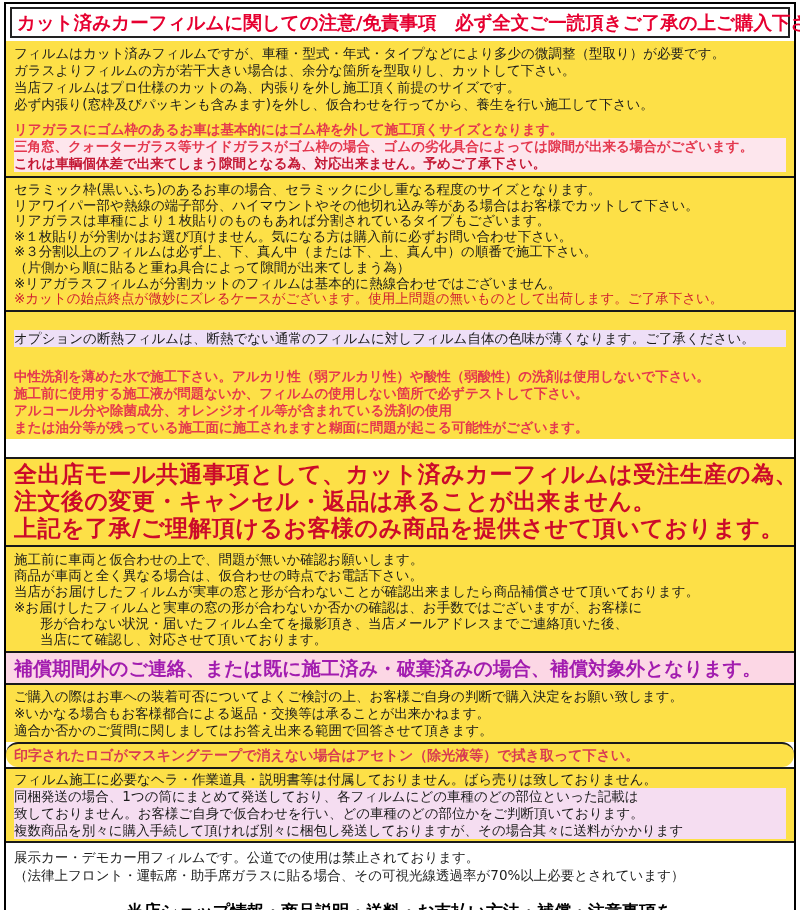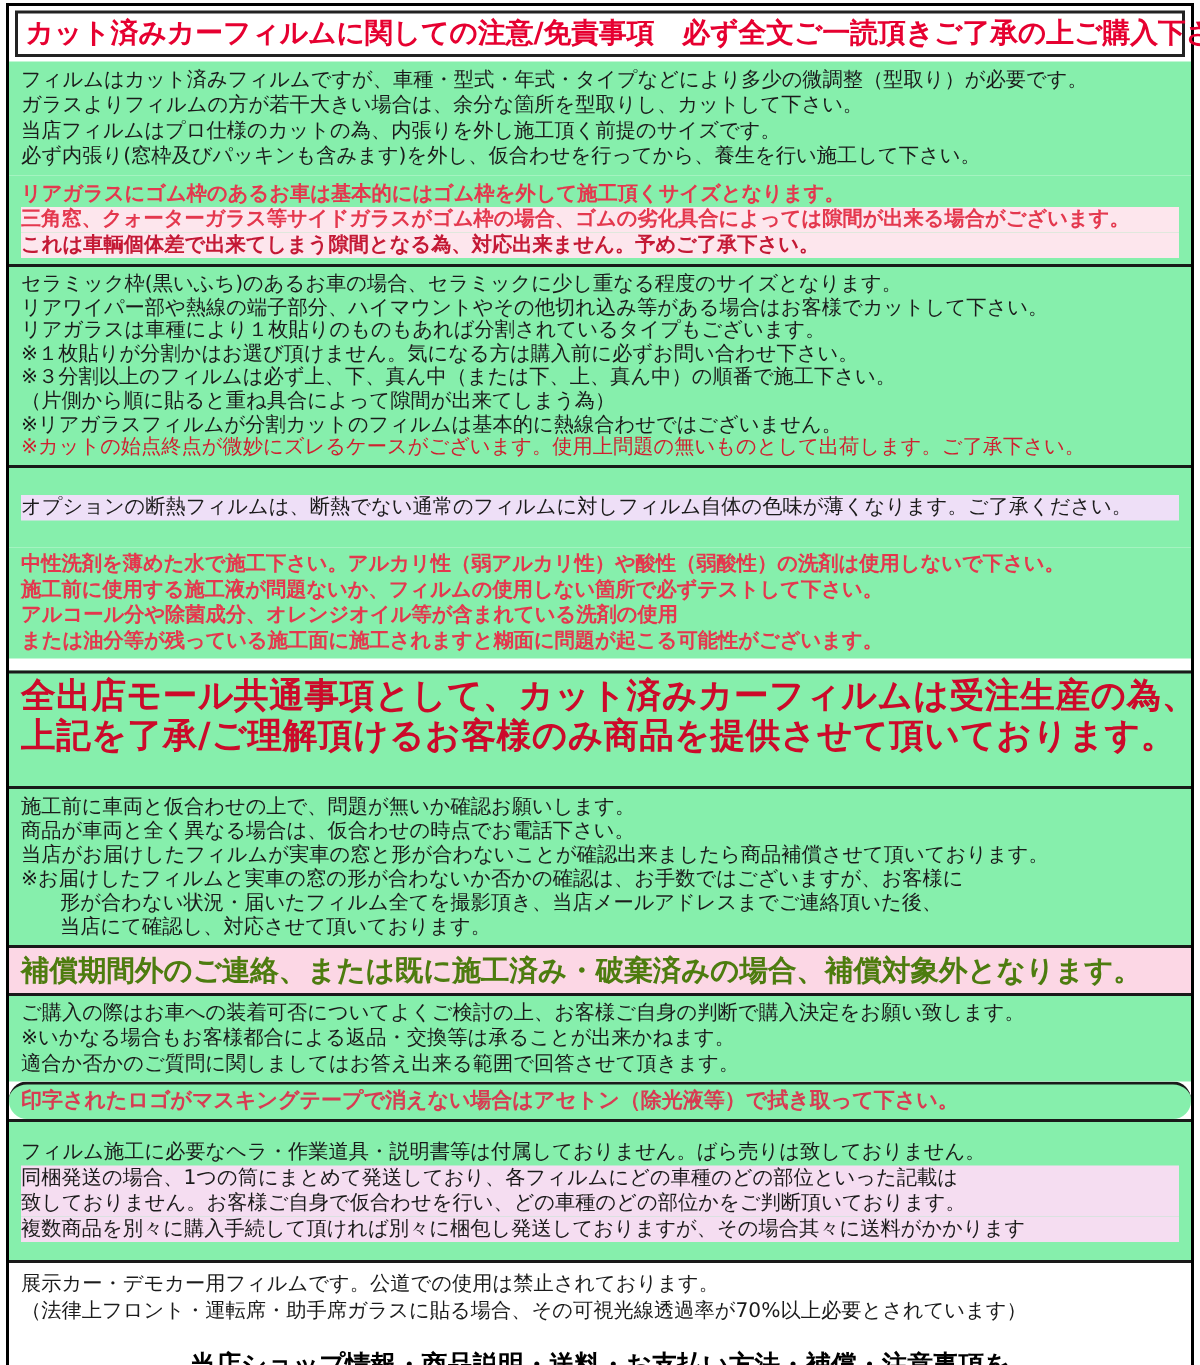--- a/index.html
+++ b/index.html
@@ -2,52 +2,52 @@
 <html><head>
 <meta charset="utf-8">
 <style>
   html,body{margin:0;padding:0;background:#fff;}
   body{font-family:"DejaVu Sans","Liberation Sans",sans-serif;width:800px;}
   .page{width:792px;margin:2px auto;border:2px solid #000;background:#fff;box-sizing:border-box;}
   
   .titlebox{margin:3px 4px;border:2px solid #222;background:#fff;padding:2px 5px;}
   .title{color:#e60030;font-weight:bold;font-size:18.5px;line-height:23px;white-space:nowrap;}
   
-  .sec{background:#86efac;padding:4px 8px;font-size:13.5px;line-height:17px;color:#1b1b1b;}
+  .sec{background:#fde047;padding:4px 8px;font-size:13.5px;line-height:17px;color:#1b1b1b;}
   .ln{white-space:nowrap;}
   .bt{border-top:2px solid #1a1a1a;}
   
   .red .ln{color:#e4384e;font-weight:bold;}
   .hl-pink{background:#fde6ed;}
   .darkred{color:#c41935 !important;}
   
   .ceramic{line-height:15.6px;padding:4px 8px 3px 8px;}
   .redline{color:#cf2030;font-weight:normal;}
   
   .insul{padding:18px 8px;}
   .hl-lav{background:#eedff7;}
   
   .deterg{padding:3px 8px;}
   
-  .order{margin-top:8px;padding:2px 8px 19px 8px;}
+  .order{margin-top:18px;padding:2px 8px 3px 8px;}
   .order .ln{color:#cc0a2a;font-weight:bold;font-size:23px;line-height:27px;letter-spacing:0.5px;}
   
   .fitting{line-height:16px;padding:4px 8px;}
   .indent1{padding-left:26px;}
   .indent2{padding-left:26px;}
   
   .banner{background:#fcd7e5;border-top:2px solid #1a1a1a;border-bottom:2px solid #1a1a1a;padding:3px 8px;}
-  .banner .ln{color:#4d7c0f;font-weight:bold;font-size:19px;line-height:24px;}
+  .banner .ln{color:#a21caf;font-weight:bold;font-size:19px;line-height:24px;}
   
   .purchase{padding:3px 8px;}
   
   .logo{padding:2px 8px;border-radius:12px;}
   .logo .ln{color:#d83b52;font-weight:bold;font-size:14px;line-height:19px;}
   
-  .shipping{padding:12px 8px;}
+  .shipping{padding:2px 8px;}
   .hl-ship{background:#f5ddf1;}
   
   .demo{background:#fff;border-top:2px solid #1a1a1a;padding:5px 8px 10px 8px;font-size:13.5px;line-height:18px;color:#1b1b1b;}
   .footer-red{margin-top:16px;text-align:center;color:#000000;font-weight:bold;font-size:17px;line-height:22px;text-decoration:underline;cursor:pointer;}
   .footer-black{margin-top:7px;text-align:center;color:#111;font-weight:bold;font-size:18px;line-height:24px;text-decoration:underline;}
 </style>
 </head>
 <body>
 
 <div class="page">
@@ -86,20 +86,21 @@
 
   <div class="sec red deterg">
     <div class="ln">中性洗剤を薄めた水で施工下さい。アルカリ性（弱アルカリ性）や酸性（弱酸性）の洗剤は使用しないで下さい。</div>
     <div class="ln">施工前に使用する施工液が問題ないか、フィルムの使用しない箇所で必ずテストして下さい。</div>
     <div class="ln">アルコール分や除菌成分、オレンジオイル等が含まれている洗剤の使用</div>
     <div class="ln">または油分等が残っている施工面に施工されますと糊面に問題が起こる可能性がございます。</div>
   </div>
 
   <div class="sec order bt">
     <div class="ln">全出店モール共通事項として、カット済みカーフィルムは受注生産の為、</div>
+    <div class="ln">注文後の変更・キャンセル・返品は承ることが出来ません。</div>
     <div class="ln">上記を了承/ご理解頂けるお客様のみ商品を提供させて頂いております。</div>
   </div>
 
   <div class="sec fitting bt">
     <div class="ln">施工前に車両と仮合わせの上で、問題が無いか確認お願いします。</div>
     <div class="ln">商品が車両と全く異なる場合は、仮合わせの時点でお電話下さい。</div>
     <div class="ln">当店がお届けしたフィルムが実車の窓と形が合わないことが確認出来ましたら商品補償させて頂いております。</div>
     <div class="ln">※お届けしたフィルムと実車の窓の形が合わないか否かの確認は、お手数ではございますが、お客様に</div>
     <div class="ln indent1">形が合わない状況・届いたフィルム全てを撮影頂き、当店メールアドレスまでご連絡頂いた後、</div>
     <div class="ln indent2">当店にて確認し、対応させて頂いております。</div>

